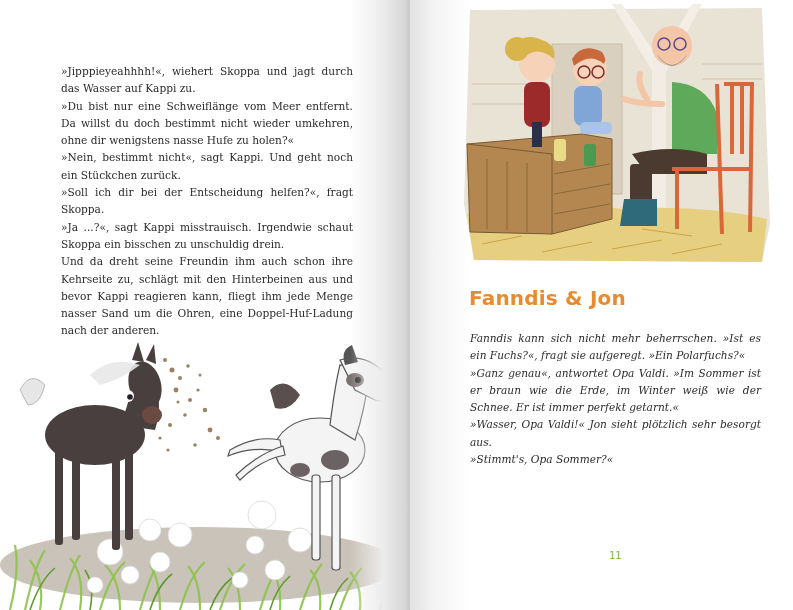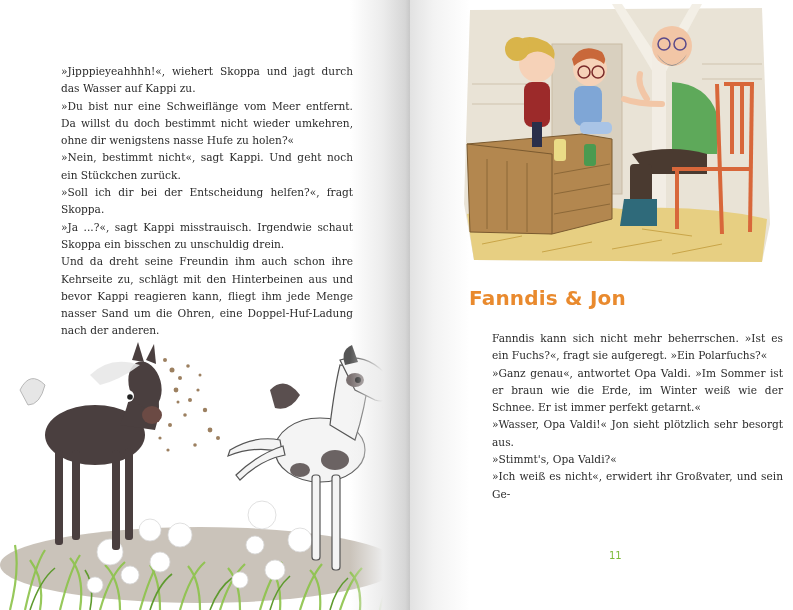--- a/index.html
+++ b/index.html
@@ -23,21 +23,21 @@
       background: linear-gradient(to right, #e2e2e2 0%, #f3f3f3 40%, rgba(255,255,255,0) 100%);
     }
     .text-block {
       position: absolute;
       font-size: 10.6px;
       line-height: 17.3px;
       text-align: justify;
     }
     .text-block p { margin: 0; }
     .text-left { left: 61px; top: 63px; width: 292px; }
-    .text-right { left: 492px; top: 330px; width: 291px; }
+    .text-right { left: 470px; top: 330px; width: 291px; font-style: italic; }
     .chapter-title {
       position: absolute; left: 469px; top: 286px;
       font-family: "DejaVu Sans", sans-serif;
       font-weight: bold; font-size: 20px;
       color: #e98a2e; letter-spacing: 0.2px;
     }
     .page-number {
       position: absolute; left: 609px; top: 550px;
       font-family: "DejaVu Sans", sans-serif;
       font-weight: normal; font-size: 10px; color: #7dbb3a;
@@ -243,18 +243,17 @@
         <line x1="215" y1="165" x2="215" y2="225"></line>
     </g>
   </svg>
 
   <div class="chapter-title">Fanndis &amp; Jon</div>
 
   <div class="text-block text-right">
     <p>Fanndis kann sich nicht mehr beherrschen. »Ist es ein Fuchs?«, fragt sie aufgeregt. »Ein Polarfuchs?«</p>
     <p>»Ganz genau«, antwortet Opa Valdi. »Im Sommer ist er braun wie die Erde, im Winter weiß wie der Schnee. Er ist immer perfekt getarnt.«</p>
     <p>»Wasser, Opa Valdi!« Jon sieht plötzlich sehr besorgt aus.</p>
-    <p>»Stimmt's, Opa Valdi?«</p>
-    <p>»Ich weiß es nicht«, erwidert ihr Großvater, und sein Ge-</p>
+    <p>»Stimmt's, Opa Sommer?«</p>
   </div>
 
   <div class="page-number">11</div>
 </div>
 
 </body></html>

